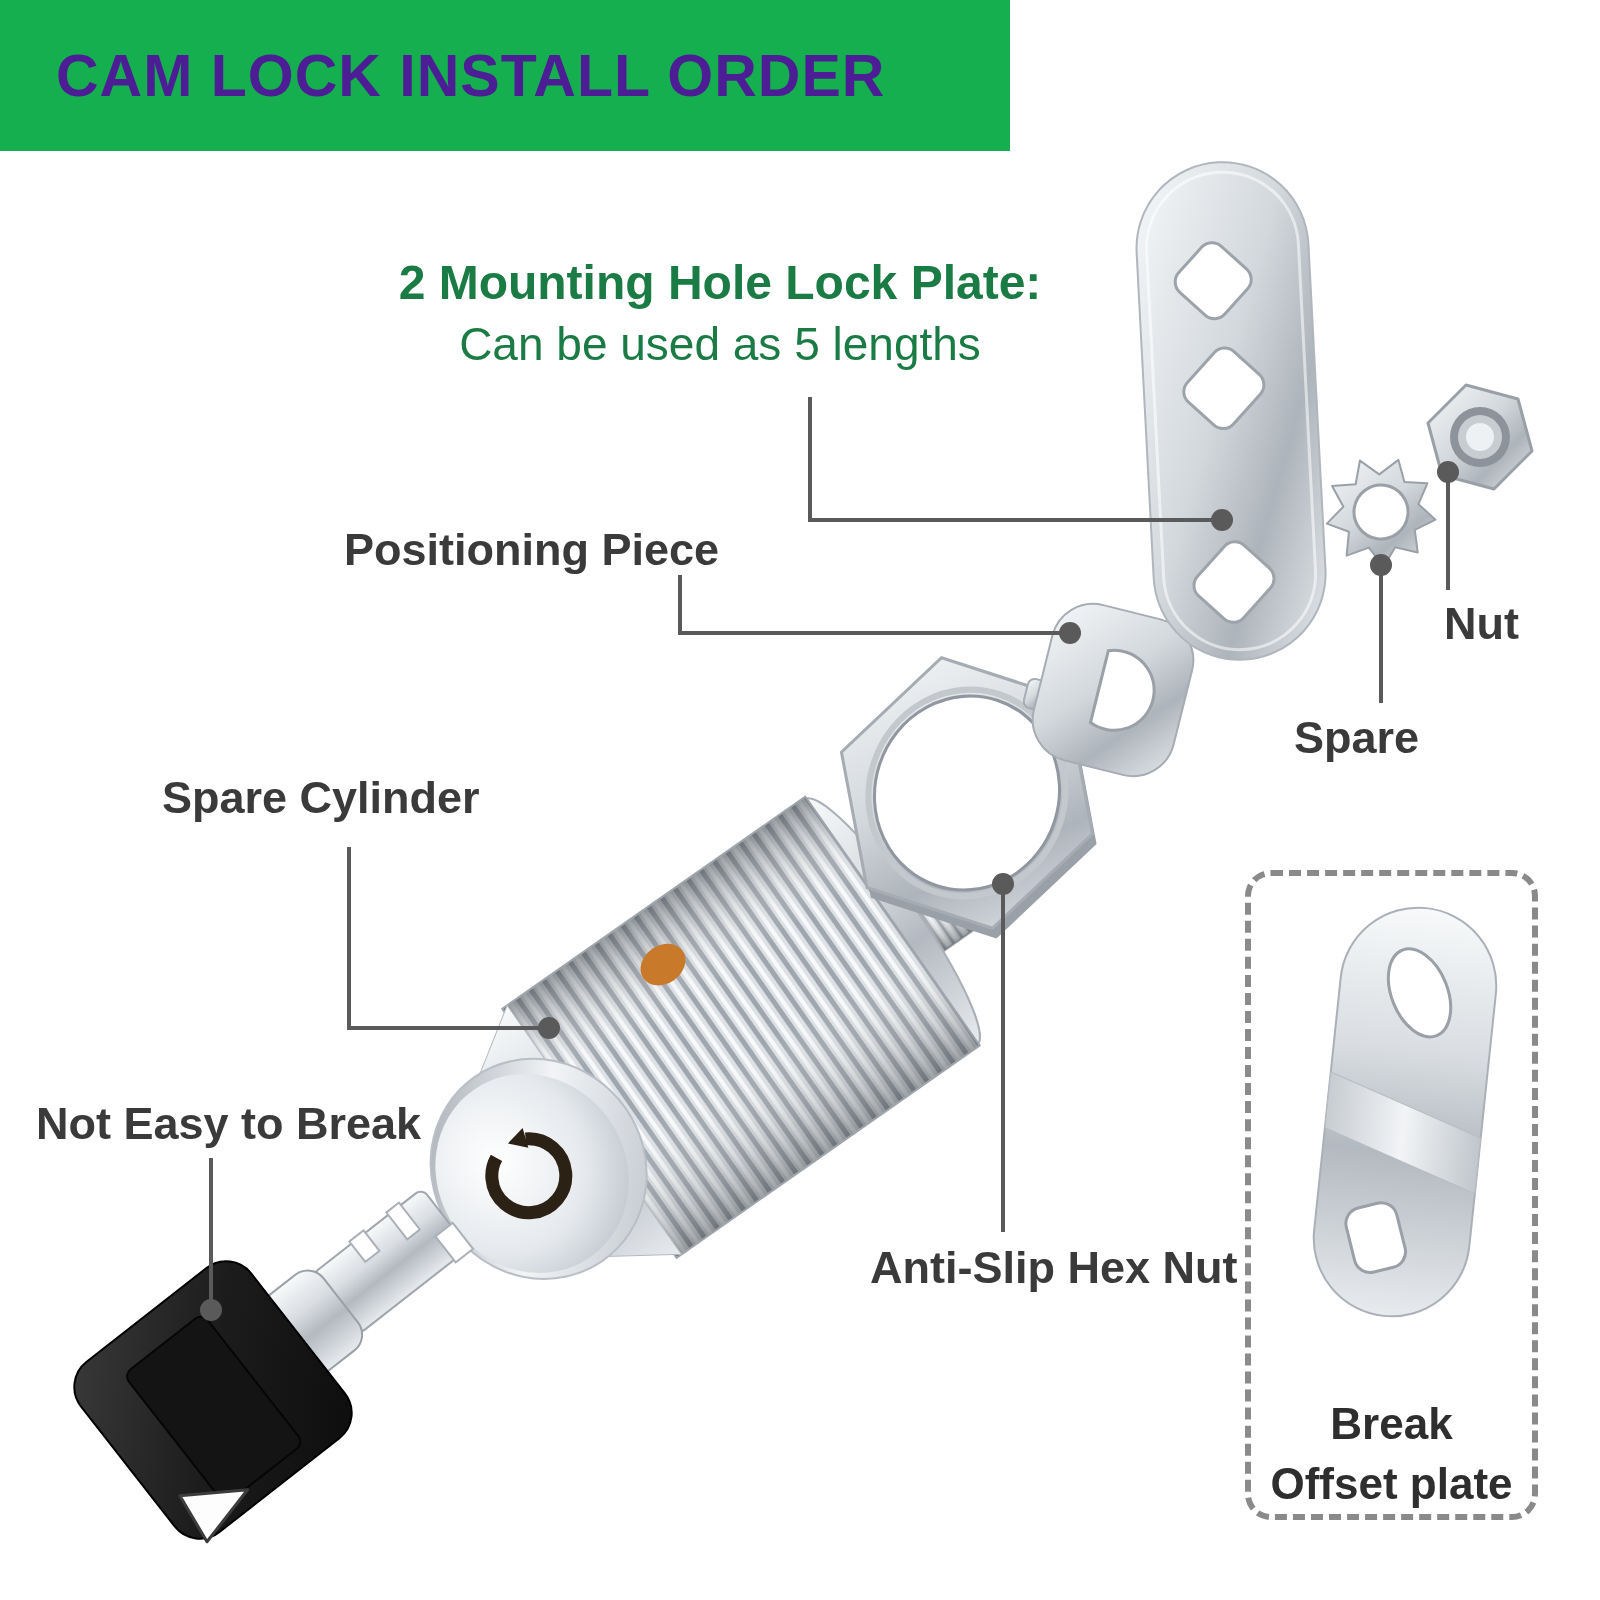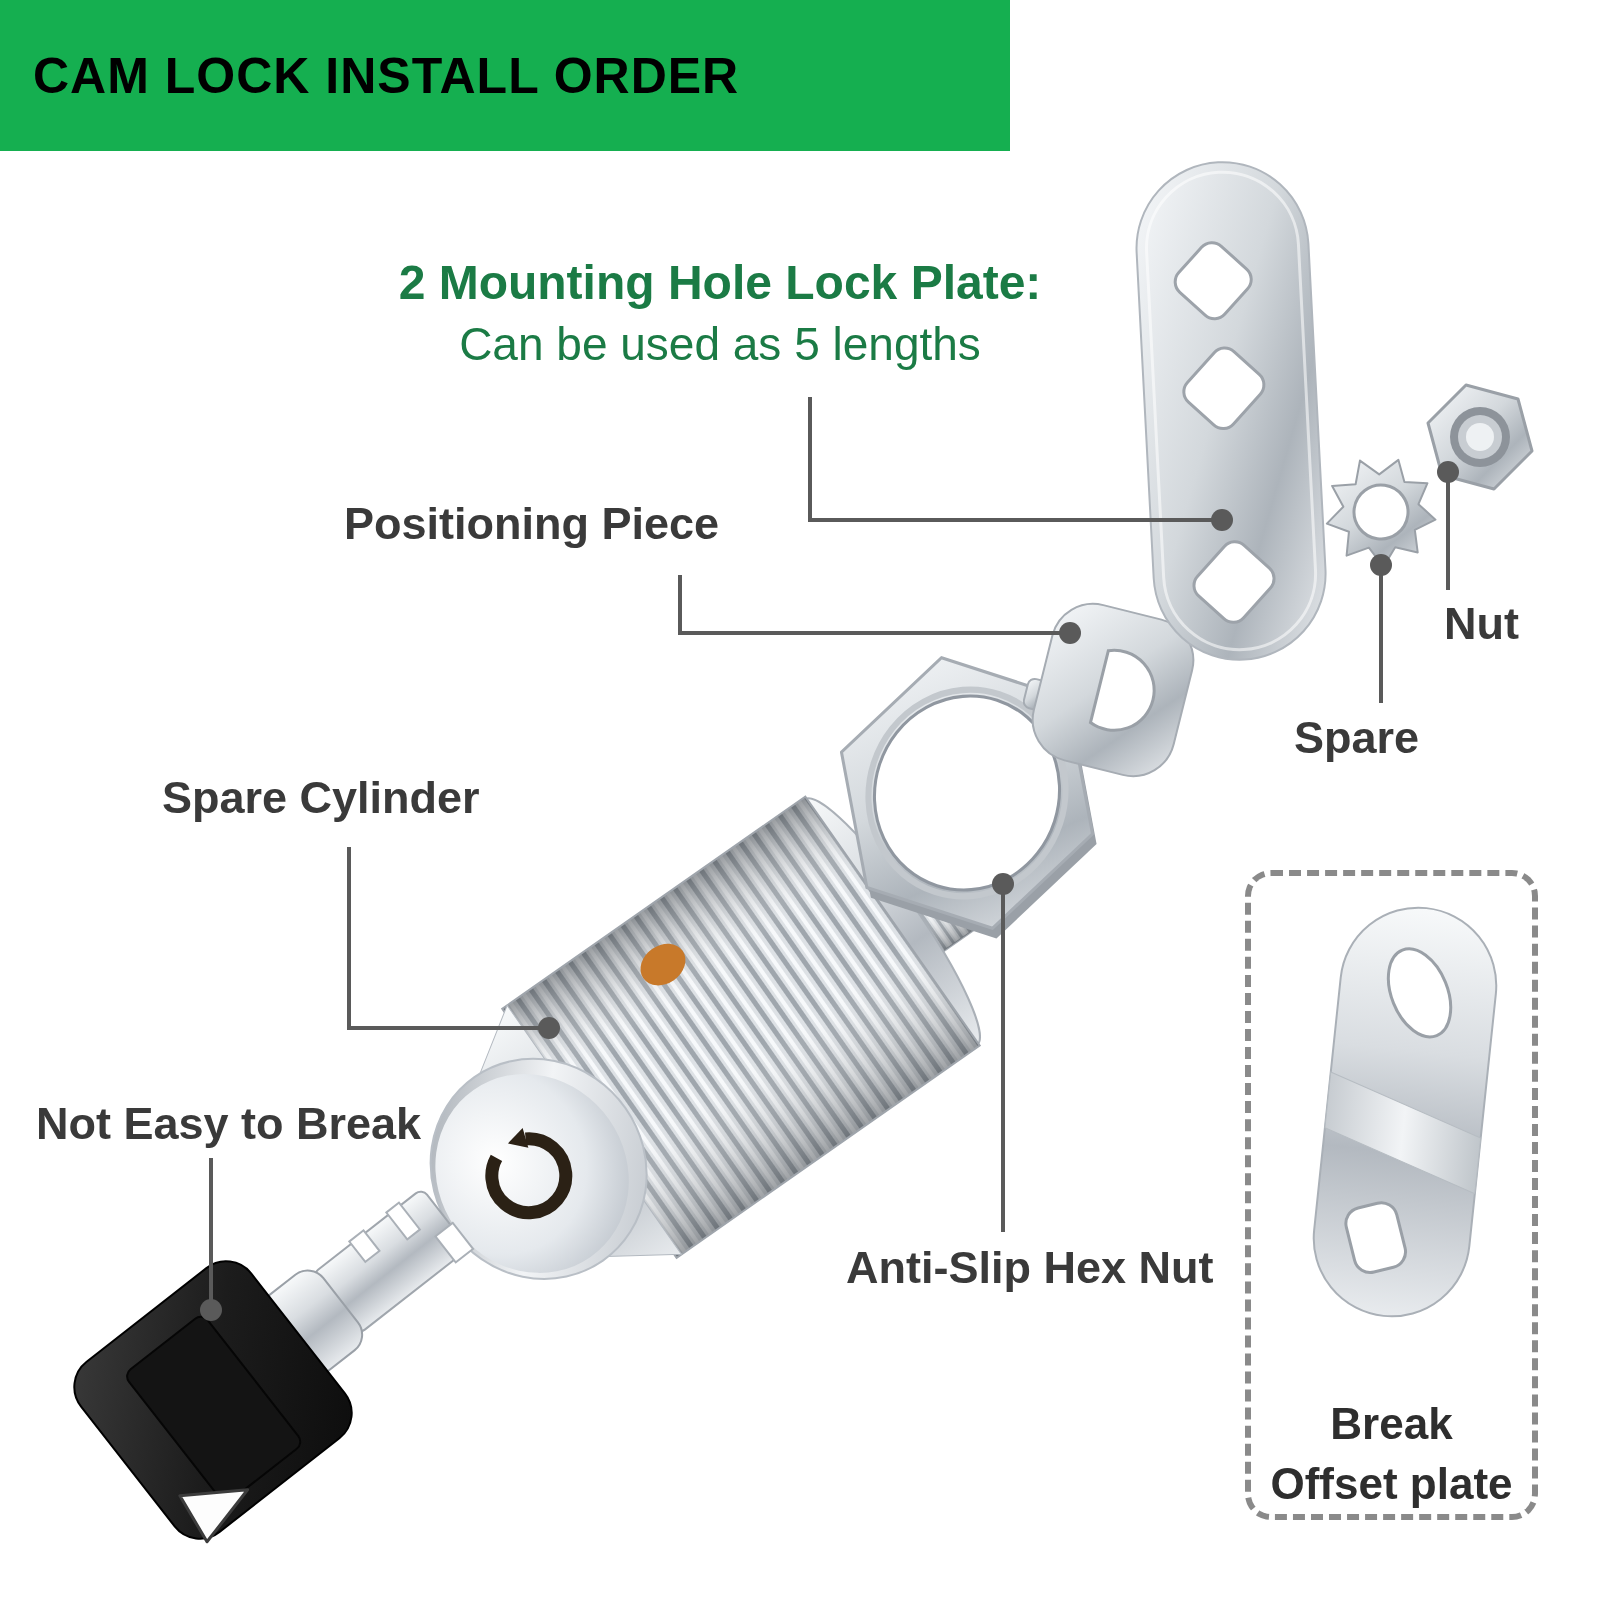--- a/index.html
+++ b/index.html
@@ -10,21 +10,21 @@
     --dash-gray:#8A8A8A;
     --orange-dot:#C8792A;
   }
   *{margin:0;padding:0;box-sizing:border-box;}
   html,body{width:1600px;height:1600px;background:#ffffff;overflow:hidden;
     font-family:"Liberation Sans", sans-serif;}
   .canvas{position:relative;width:1600px;height:1600px;background:#fff;}
 
   .banner{position:absolute;left:0;top:0;width:1010px;height:151px;
     background:var(--banner-green);display:flex;align-items:center;}
-  .banner span{color:#000000;font-size:50px;font-weight:700;padding-left:33px;
+  .banner span{color:#4c1d95;font-size:59px;font-weight:700;padding-left:56px;
     letter-spacing:1px;white-space:nowrap;}
 
   .heading{position:absolute;left:280px;top:252px;width:880px;text-align:center;
     color:var(--heading-green);}
   .heading .h-bold{font-size:48px;font-weight:700;line-height:62px;white-space:nowrap;}
   .heading .h-sub{font-size:46px;font-weight:400;line-height:60px;white-space:nowrap;}
 
   .label{position:absolute;font-size:45px;font-weight:700;color:var(--label-gray);
     white-space:nowrap;}
 
@@ -225,20 +225,20 @@
     <polyline class="leader-line" points="1003,893 1003,1232"></polyline>
     <circle class="leader-dot" cx="1003" cy="884" r="11"></circle>
 
     <polyline class="leader-line" points="1448,482 1448,590"></polyline>
     <circle class="leader-dot" cx="1448" cy="472" r="11"></circle>
 
     <polyline class="leader-line" points="1381,575 1381,703"></polyline>
     <circle class="leader-dot" cx="1381" cy="565" r="11"></circle>
   </svg>
 
-  <div class="label" style="left:344px;top:498px">Positioning Piece</div>
+  <div class="label" style="left:344px;top:524px">Positioning Piece</div>
   <div class="label" style="left:162px;top:772px">Spare Cylinder</div>
   <div class="label" style="left:36px;top:1098px">Not Easy to Break</div>
-  <div class="label" style="left:846px;top:1242px">Anti-Slip Hex Nut</div>
+  <div class="label" style="left:870px;top:1242px">Anti-Slip Hex Nut</div>
   <div class="label" style="left:1444px;top:598px">Nut</div>
   <div class="label" style="left:1294px;top:712px">Spare</div>
 
 </div>
 
 </body></html>

